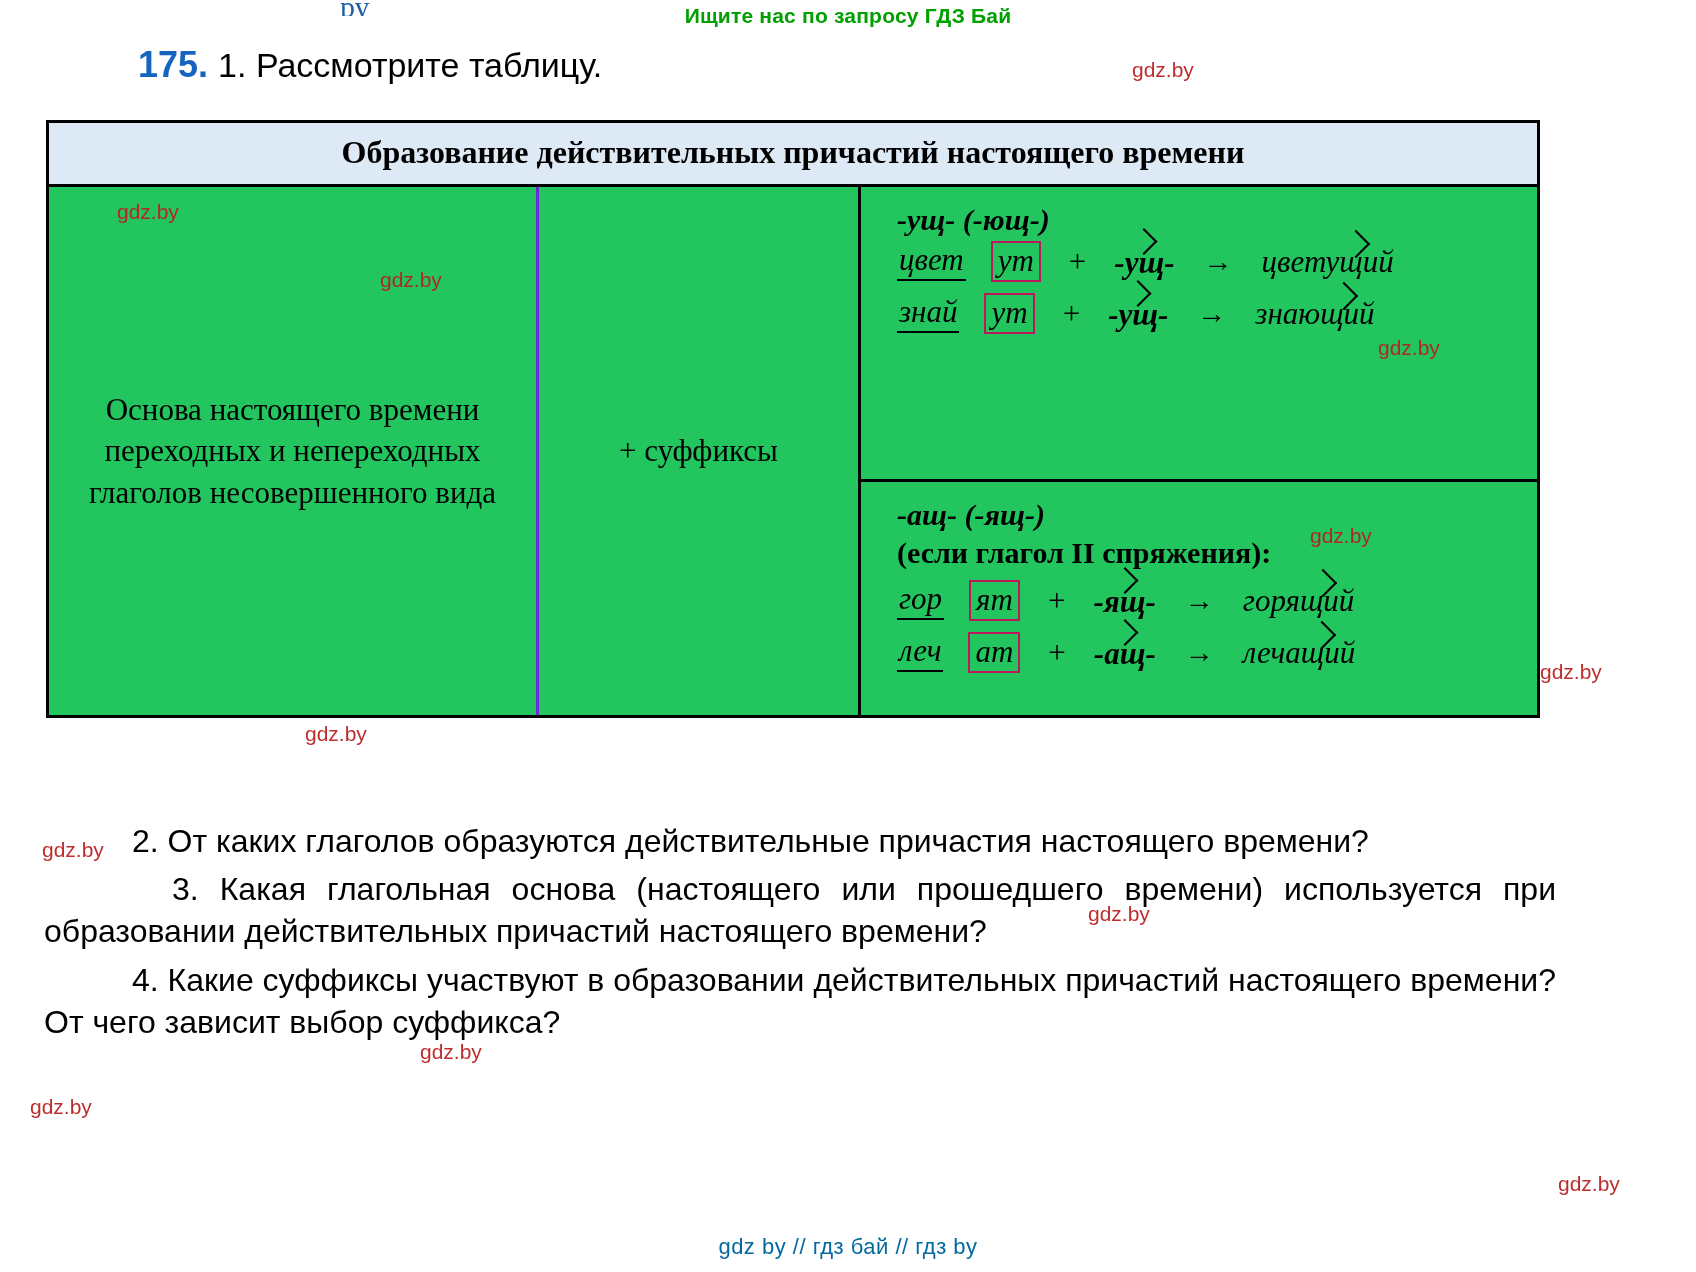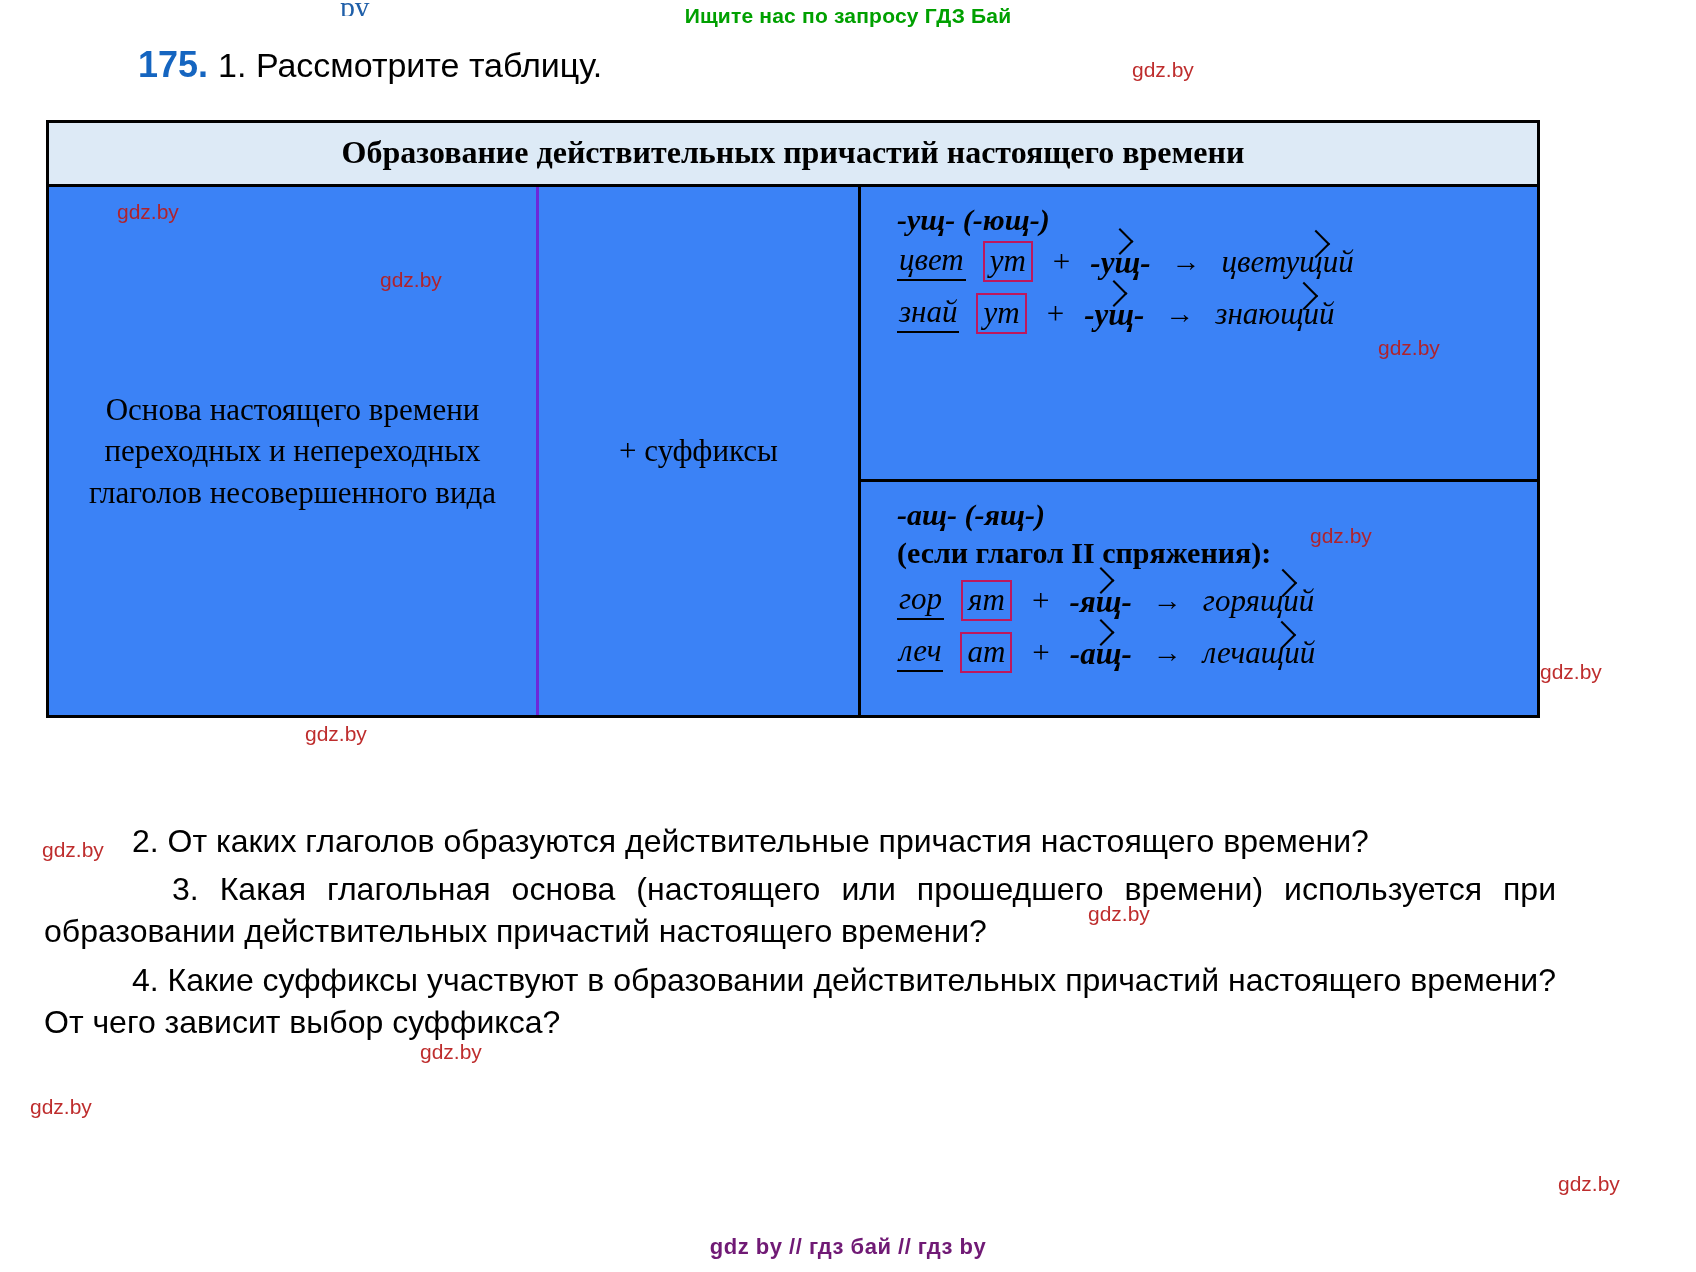--- a/index.html
+++ b/index.html
@@ -65,21 +65,21 @@
   }
 
   
   .table {
     position: absolute;
     left: 46px;
     top: 120px;
     width: 1494px;
     border: 3px solid #000;
     box-sizing: border-box;
-    background: #3b82f6;
+    background: #22c55e;
   }
   .table-title {
     background: #ddeaf6;
     border-bottom: 3px solid #000;
     text-align: center;
     font-family: "Liberation Serif", serif;
     font-weight: bold;
     font-size: 32px;
     padding: 11px 0 13px 0;
   }
@@ -143,21 +143,21 @@
     font-weight: bold;
     font-size: 30px;
     margin-bottom: 10px;
   }
   .ex-row {
     font-family: "Liberation Serif", serif;
     font-style: italic;
     font-size: 31px;
     display: flex;
     align-items: center;
-    gap: 16px;
+    gap: 24px;
     margin-bottom: 11px;
     white-space: nowrap;
   }
   .stem {
     border-bottom: 2px solid #000;
     padding: 0 2px 1px 2px;
   }
   .ending {
     border: 2px solid #be185d;
     padding: 0px 5px 1px 5px;
@@ -222,22 +222,22 @@
   .q-indent2 { text-indent: 128px; }
 
   
   .footer {
     position: absolute;
     bottom: 12px;
     left: 0;
     width: 100%;
     text-align: center;
     font-size: 22px;
-    font-weight: bold;
-    color: #701a75;
+    font-weight: normal;
+    color: #0369a1;
     letter-spacing: 0.5px;
   }
 </style>
 </head>
 <body>
 
 <div class="top-left-stub">ру</div>
 <div class="top-banner">Ищите нас по запросу ГДЗ Бай</div>
 
 <div class="exercise-line">

